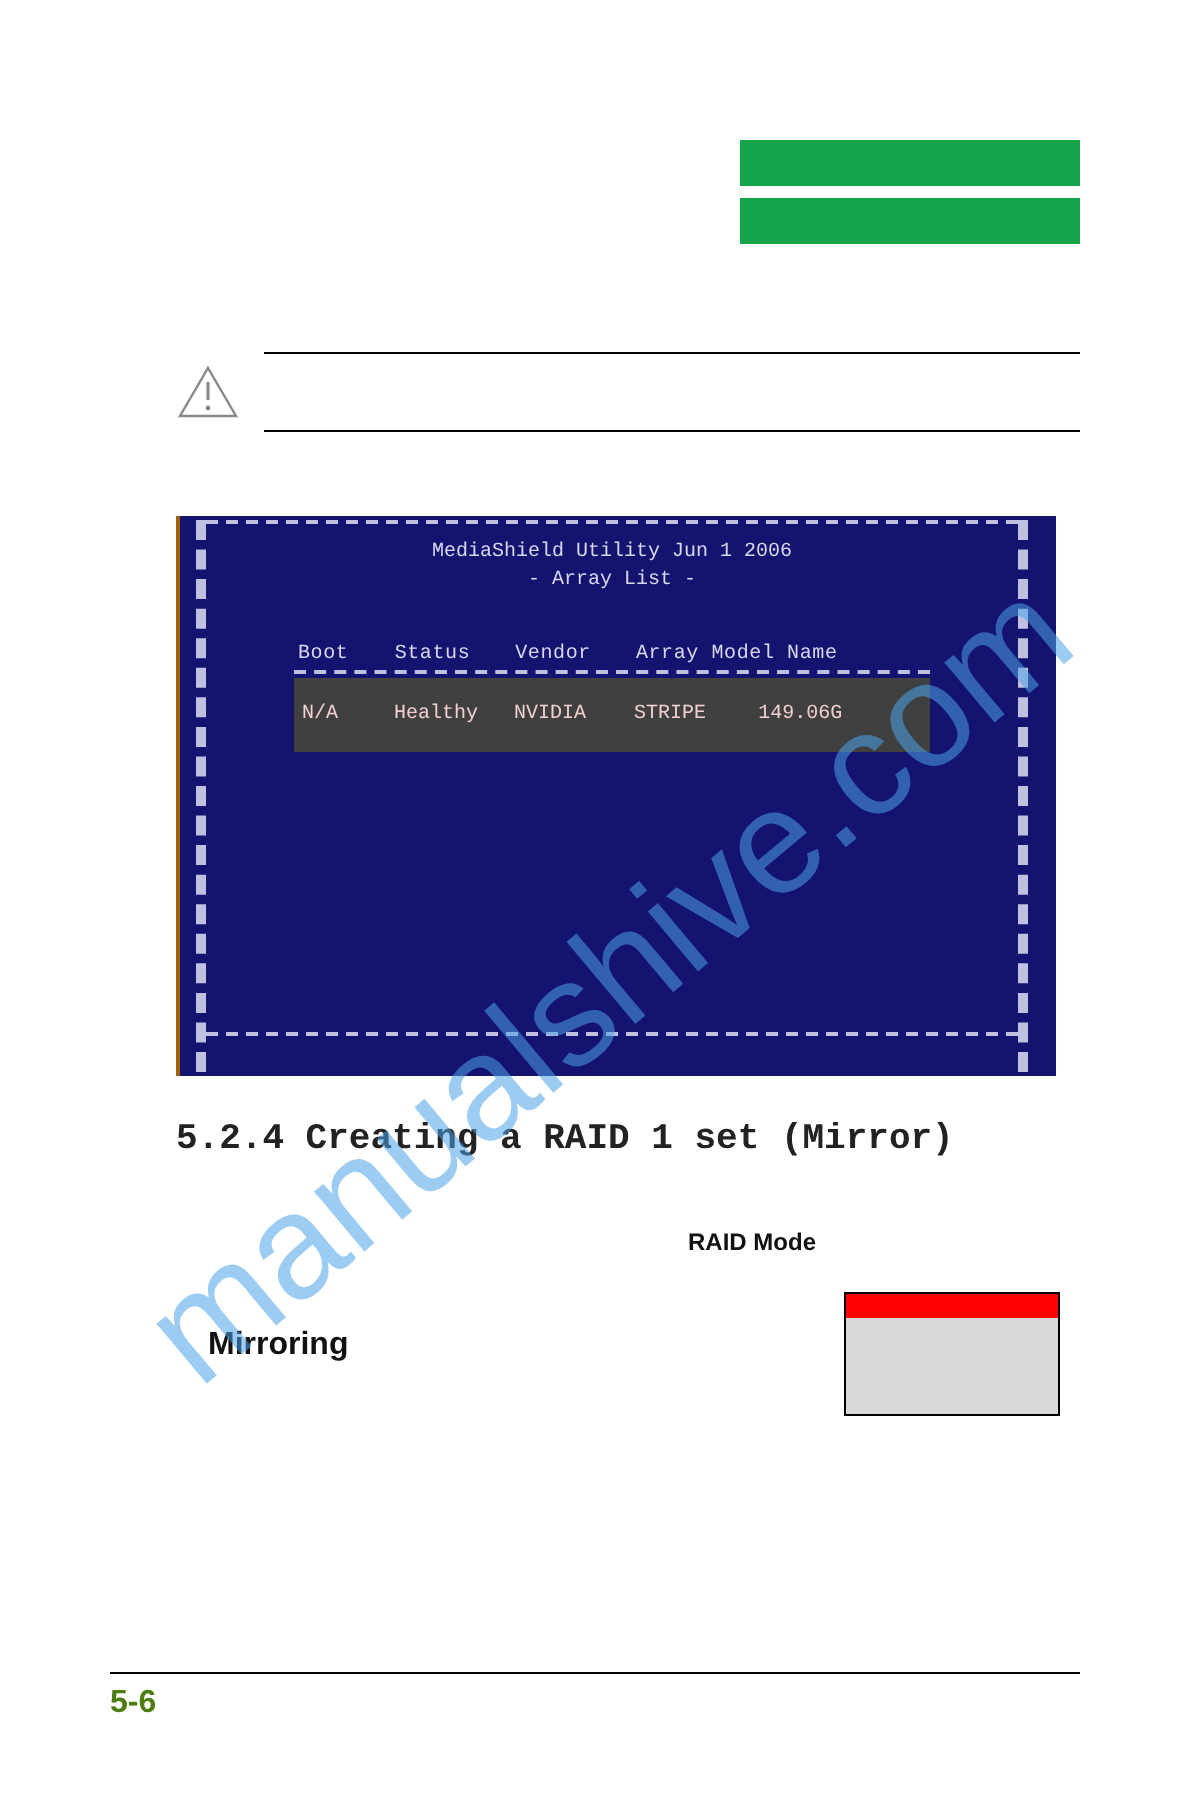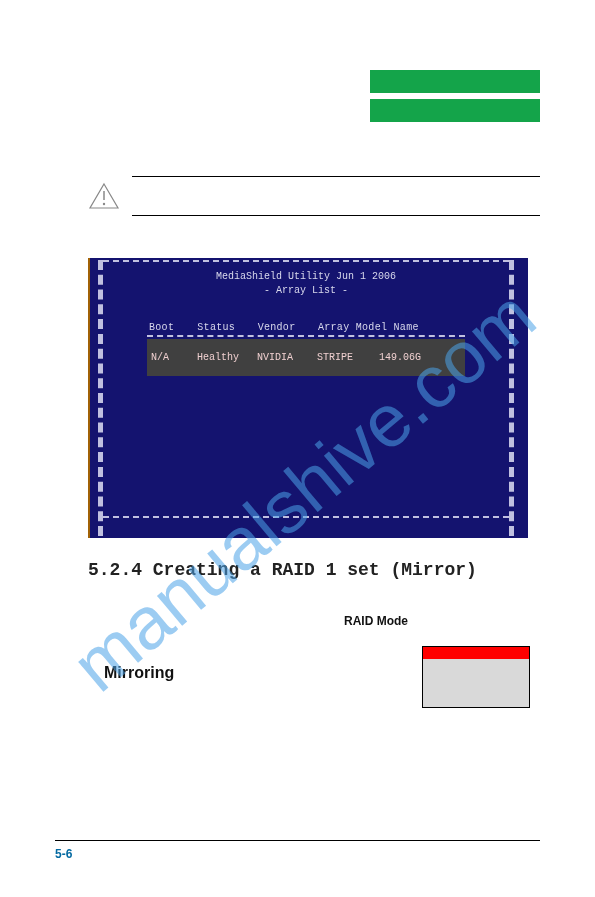--- a/index.html
+++ b/index.html
@@ -158,23 +158,23 @@
     height: 12px;
     background: #ff0000;
   }
   .page-footer {
     position: absolute;
     bottom: 36px;
     left: 55px;
     right: 55px;
     border-top: 1px solid #000;
     padding-top: 6px;
-    font-size: 12px;
+    font-size: 16px;
     font-weight: 700;
-    color: #0369a1;
+    color: #4d7c0f;
     display: flex;
     justify-content: space-between;
   }
   .watermark {
     position: absolute;
     top: 180px;
     left: -20px;
     width: 640px;
     height: 560px;
     pointer-events: none;

